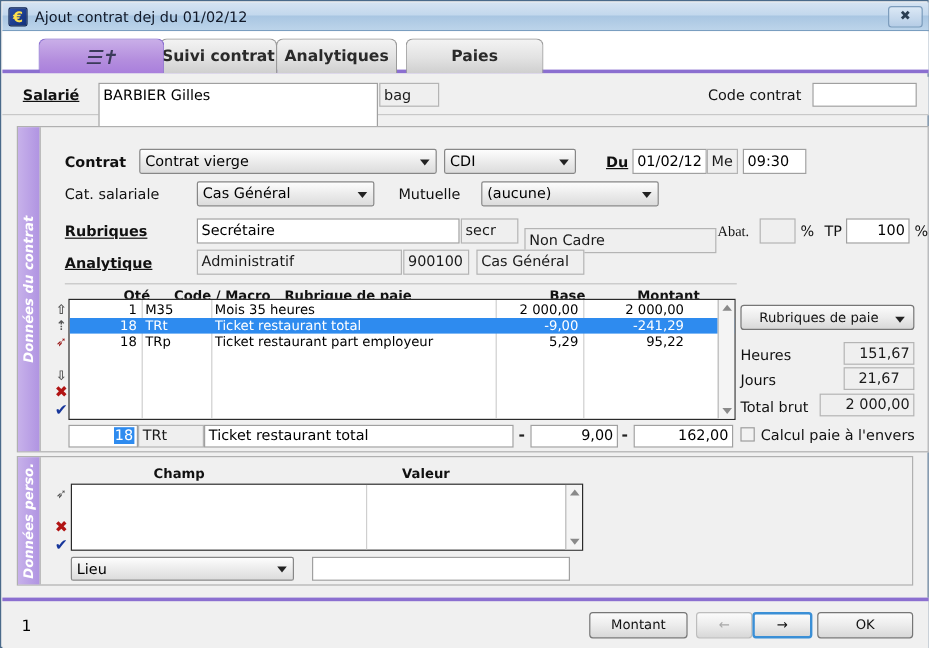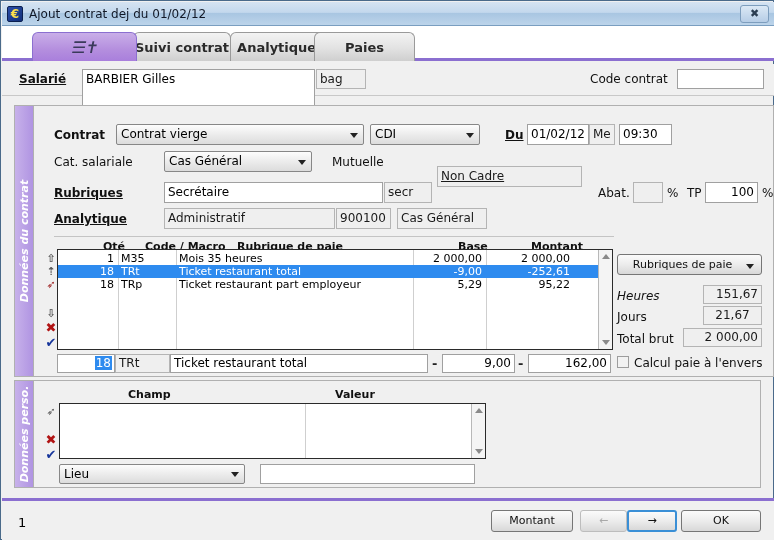--- a/index.html
+++ b/index.html
@@ -293,21 +293,21 @@
     <div class="title-text">Ajout contrat dej du 01/02/12</div>
     <div class="close-btn">✖</div>
   </div>
 
   <div class="tabstrip">
     <div class="tab active" style="left:30px; width:105px;">
       <span class="tab-icon-glyph">☰✝</span>
     </div>
     <div class="tab" style="left:131px; width:98px;">Suivi contrat</div>
     <div class="tab" style="left:228px; width:101px;">Analytiques</div>
-    <div class="tab" style="left:312px; width:101px;">Paies</div>
+    <div class="tab" style="left:336px; width:115px;">Paies</div>
   </div>
 
   <div class="hdrband">
     <div class="lbl bold-ul" style="left:17px; top:8px;">Salarié</div>
     <div class="tf" style="left:80px; top:5px; width:233px; height:37px; line-height:18px;">BARBIER Gilles</div>
     <div class="tf ro" style="left:314px; top:5px; width:50px; height:20px; line-height:18px;">bag</div>
     <div class="lbl" style="left:588px; top:8px;">Code contrat</div>
     <div class="tf" style="left:675px; top:5px; width:87px; height:20px; line-height:18px;"></div>
   </div>
 
@@ -329,26 +329,30 @@
     <div class="tf" style="left:512px; top:18px; width:62px; height:21px; line-height:19px;">01/02/12</div>
     <div class="tf ro" style="left:574px; top:18px; width:26px; height:21px; line-height:19px;">Me</div>
     <div class="tf" style="left:604px; top:18px; width:53px; height:21px; line-height:19px;">09:30</div>
 
     <div class="lbl" style="left:39px; top:49px;">Cat. salariale</div>
     <div class="combo" style="left:149px; top:45px; width:148px; height:21px; line-height:19px;">
       <span>Cas Général</span>
       <i class="arrow"></i>
     </div>
     <div class="lbl" style="left:317px; top:49px;">Mutuelle</div>
+    <div class="combo" style="left:386px; top:45px; width:148px; height:21px; line-height:19px;">
+      <span>(aucune)</span>
+      <i class="arrow"></i>
+    </div>
 
     <div class="lbl bold-ul" style="left:39px; top:80px;">Rubriques</div>
     <div class="tf" style="left:149px; top:76px; width:219px; height:21px; line-height:19px;">Secrétaire</div>
     <div class="tf ro" style="left:369px; top:76px; width:48px; height:21px; line-height:19px;">secr</div>
-    <div class="tf ro" style="left:422px; top:60px; width:145px; height:21px; line-height:19px;text-decoration:underline;">Non Cadre</div>
-    <div class="lbl" style="left:583px; top:80px;">Abat.</div>
+    <div class="tf ro" style="left:422px; top:84px; width:160px; height:21px; line-height:19px;">Non Cadre</div>
+    <div class="lbl" style="left:583px; top:80px;font-family:Liberation Serif, serif;">Abat.</div>
     <div class="tf ro num" style="left:618px; top:76px; width:30px; height:21px; line-height:19px;"></div>
     <div class="lbl" style="left:652px; top:80px;">%</div>
     <div class="lbl" style="left:672px; top:80px;">TP</div>
     <div class="tf num" style="left:690px; top:76px; width:53px; height:21px; line-height:19px;">100</div>
     <div class="lbl" style="left:747px; top:80px;">%</div>
 
     <div class="lbl bold-ul" style="left:39px; top:106px;">Analytique</div>
     <div class="tf ro" style="left:149px; top:102px; width:171px; height:21px; line-height:19px;">Administratif</div>
     <div class="tf ro" style="left:321px; top:102px; width:55px; height:21px; line-height:19px;">900100</div>
     <div class="tf ro" style="left:382px; top:102px; width:90px; height:21px; line-height:19px;">Cas Général</div>
@@ -380,21 +384,21 @@
         <span class="cell" style="left:121px; width:230px;">Mois 35 heures</span>
         <span class="cell r" style="left:356px; width:68px;">2 000,00</span>
         <span class="cell r" style="left:429px; width:83px;">2 000,00</span>
       </div>
 
       <div class="grow sel" style="top:15px;">
         <span class="cell r" style="left:0; width:56px;">18</span>
         <span class="cell" style="left:63px; width:52px;">TRt</span>
         <span class="cell" style="left:121px; width:230px;">Ticket restaurant total</span>
         <span class="cell r" style="left:356px; width:68px;">-9,00</span>
-        <span class="cell r" style="left:429px; width:83px;">-252,61</span>
+        <span class="cell r" style="left:429px; width:83px;">-241,29</span>
       </div>
 
       <div class="grow" style="top:28px;">
         <span class="cell r" style="left:0; width:56px;">18</span>
         <span class="cell" style="left:63px; width:52px;">TRp</span>
         <span class="cell" style="left:121px; width:230px;">Ticket restaurant part employeur</span>
         <span class="cell r" style="left:356px; width:68px;">5,29</span>
         <span class="cell r" style="left:429px; width:83px;">95,22</span>
       </div>
 
@@ -411,21 +415,21 @@
     <div class="tf" style="left:155px; top:248px; width:258px; height:19px; line-height:17px;">Ticket restaurant total</div>
     <div class="dash" style="left:417px; top:251px;">-</div>
     <div class="tf num" style="left:427px; top:248px; width:73px; height:19px; line-height:17px;">9,00</div>
     <div class="dash" style="left:503px; top:251px;">-</div>
     <div class="tf num" style="left:513px; top:248px; width:83px; height:19px; line-height:17px;">162,00</div>
 
     <div class="btn" style="left:602px; top:148px; width:145px; height:21px; line-height:19px; padding-right:14px;">
       <span>Rubriques de paie</span>
       <i style="position:absolute; right:7px; top:9px; width:0;height:0;border-left:4px solid transparent;border-right:4px solid transparent;border-top:5px solid #222;"></i>
     </div>
-    <div class="lbl" style="left:602px; top:183px;font-style:italic;">Heures</div>
+    <div class="lbl" style="left:602px; top:183px;">Heures</div>
     <div class="tf ro num" style="left:688px; top:179px; width:59px; height:19px; line-height:17px;">151,67</div>
     <div class="lbl" style="left:602px; top:204px;">Jours</div>
     <div class="tf ro num" style="left:688px; top:200px; width:59px; height:19px; line-height:17px;text-align:center;">21,67</div>
     <div class="lbl" style="left:602px; top:226px;">Total brut</div>
     <div class="tf ro num" style="left:668px; top:222px; width:79px; height:19px; line-height:17px;">2 000,00</div>
     <div class="chk" style="left:602px; top:250px;"></div>
     <div class="lbl" style="left:619px; top:250px;">Calcul paie à l'envers</div>
   </div>
 
   <div class="group" style="left:13px; top:379px; width:747px; height:108px;">

